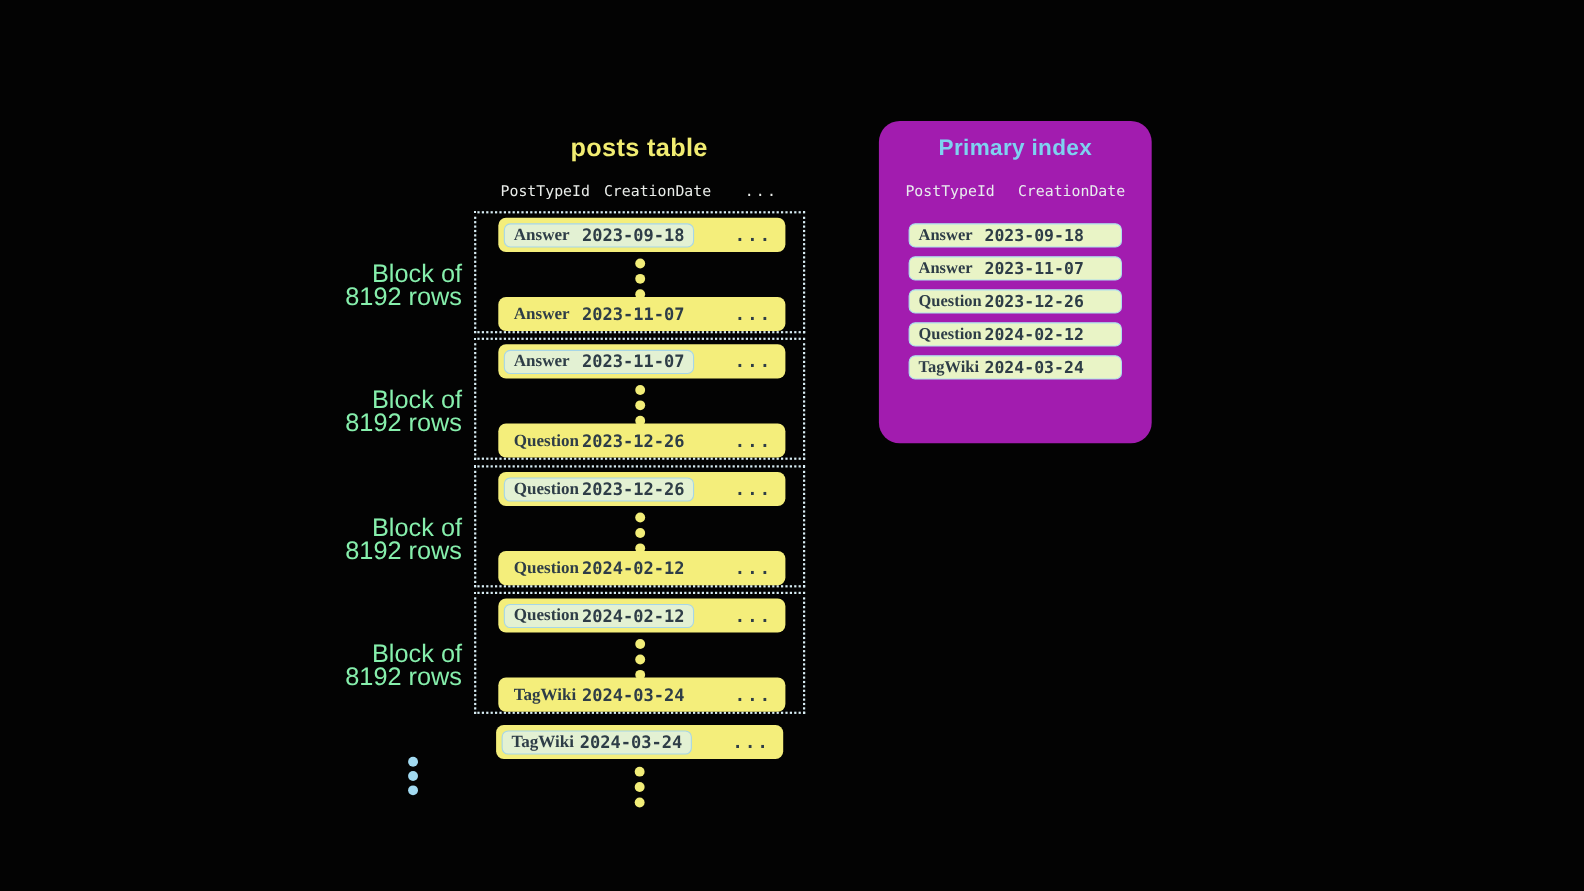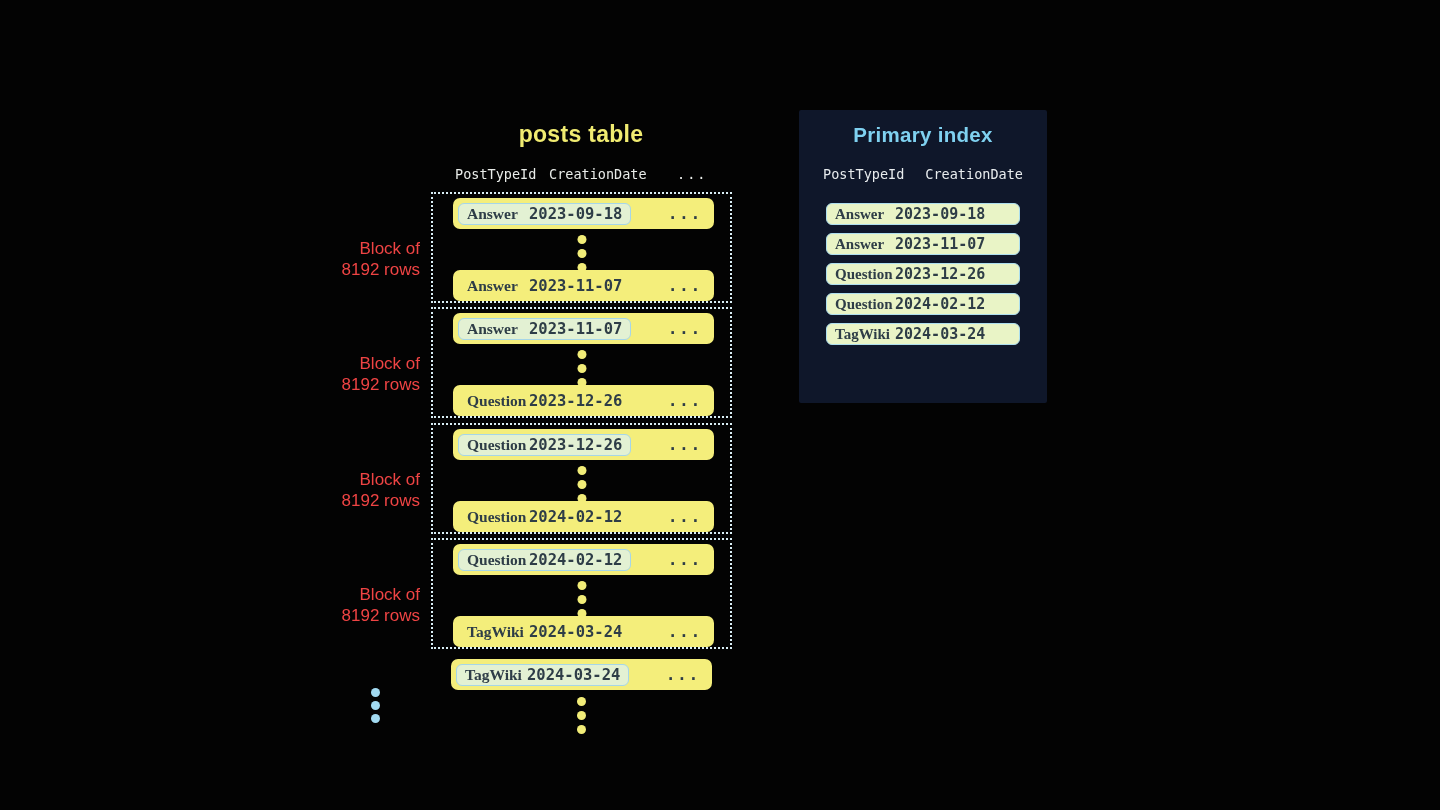--- a/index.html
+++ b/index.html
@@ -26,21 +26,21 @@
     position:absolute;left:431px;width:301px;height:111px;
     border:2px dotted #d8edf4;box-sizing:border-box;
   }
   .block:nth-child(1){top:192px;}
   .block:nth-child(2){top:307px;}
   .block:nth-child(3){top:423px;}
   .block:nth-child(4){top:538px;}
 
   .block-label{
     position:absolute;right:100%;margin-right:13px;top:44px;width:170px;
-    text-align:right;color:#ef4444;font-size:17px;line-height:21px;
+    text-align:right;color:#86efac;font-size:23px;line-height:21px;
     white-space:nowrap;
   }
 
   .row{
     position:absolute;left:20px;width:261px;height:31px;
     background:#f4ee7b;border-radius:7px;
     display:flex;align-items:center;box-sizing:border-box;
     padding-right:12px;color:#2e3d47;
     font-size:15.5px;font-weight:bold;
   }
@@ -62,21 +62,21 @@
   .block .vdots{left:50%;transform:translateX(-50%);top:38px;}
   .block .vdots i{margin:2.5px 0;}
 
   .tail-row{position:absolute;left:451px;top:659px;}
   #tail-dots{left:577px;top:694px;}
   #left-dots{left:371px;top:686px;}
 
   
   .panel{
     position:absolute;left:799px;top:110px;width:248px;height:293px;
-    background:#0f172a;border-radius:2px;
+    background:#a21caf;border-radius:19px;
   }
   .panel-title{
     position:absolute;top:13px;left:0;width:100%;text-align:center;
     font-size:20.5px;font-weight:600;color:#7fd1f0;letter-spacing:.3px;
   }
   .panel-headers{
     position:absolute;top:56px;left:0;width:100%;
     display:flex;justify-content:center;gap:21px;
     font-size:13.5px;color:#e8ecee;
   }

